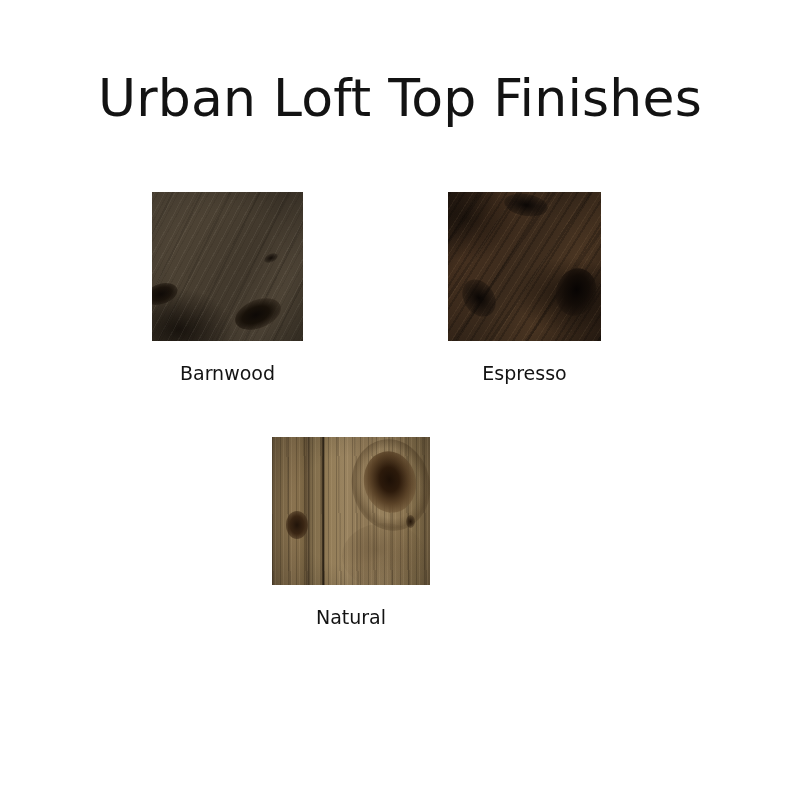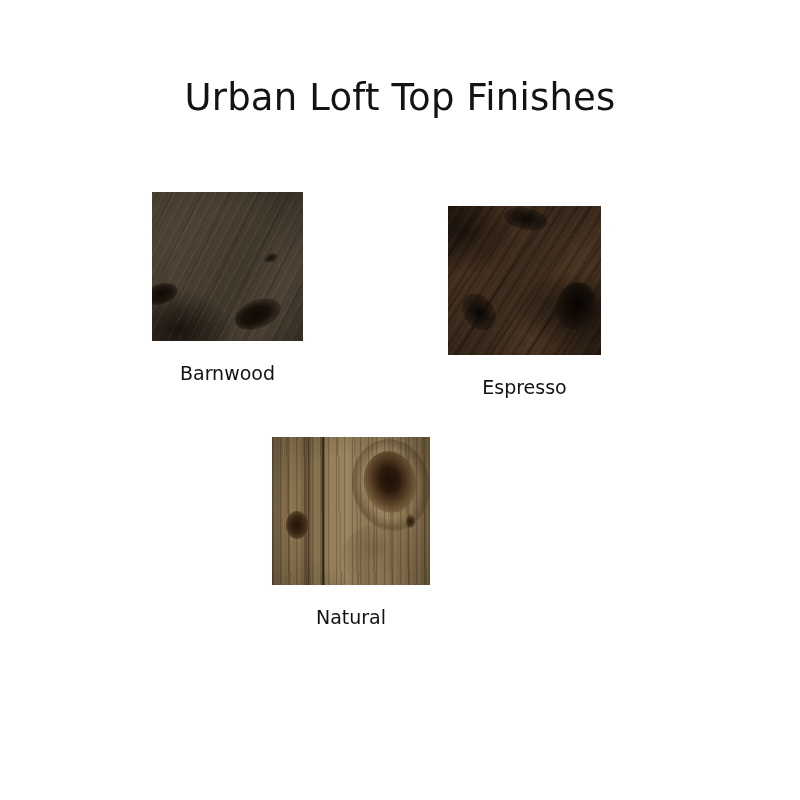--- a/index.html
+++ b/index.html
@@ -21,21 +21,21 @@
     background: #ffffff;
   }
 
   
   .title {
     position: absolute;
     left: 0;
     top: 72px;
     width: 800px;
     text-align: center;
-    font-size: 37px;
+    font-size: 52px;
     line-height: 52px;
     font-weight: 400;
     color: #131313;
     letter-spacing: 0.2px;
     white-space: nowrap;
   }
 
   
   .swatch-cell {
     position: absolute;
@@ -51,21 +51,21 @@
     font-size: 19px;
     line-height: 30px;
     color: #131313;
     white-space: nowrap;
   }
 
   
   .cell-barnwood { left: 152px; top: 192px; width: 151px; }
   .cell-barnwood .swatch { width: 151px; height: 149px; }
 
-  .cell-espresso { left: 410px; top: 206px; width: 153px; padding-left: 38px; }
+  .cell-espresso { left: 410px; top: 192px; width: 153px; padding-left: 38px; }
   .cell-espresso .swatch { width: 153px; height: 149px; }
 
   .cell-natural  { left: 272px; top: 437px; width: 158px; }
   .cell-natural  .swatch { width: 158px; height: 148px; }
 
   
   .grain, .knot, .tint {
     position: absolute;
     pointer-events: none;
   }

